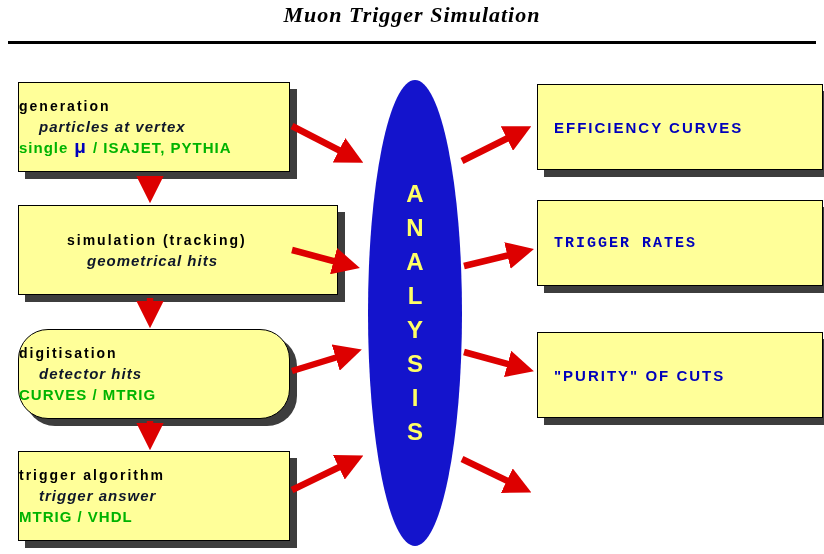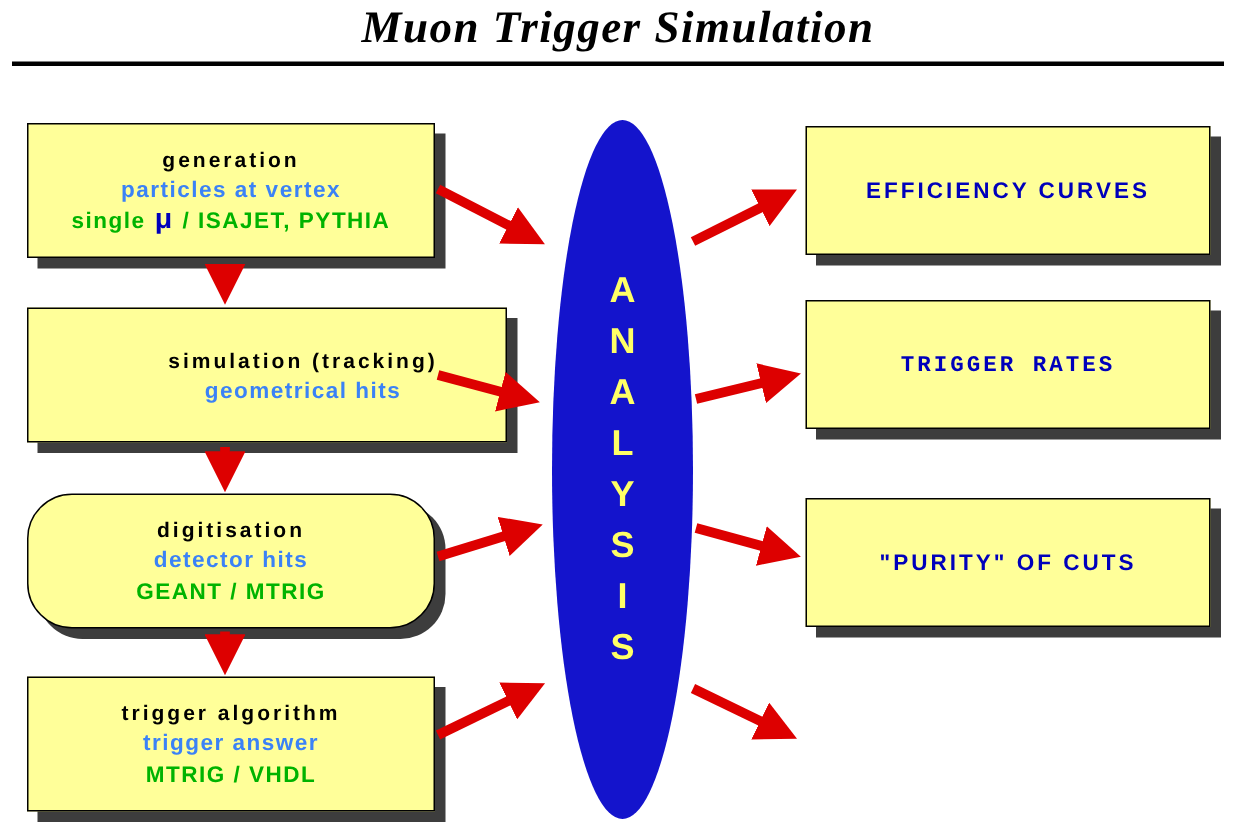--- a/index.html
+++ b/index.html
@@ -3,35 +3,35 @@
 <meta charset="utf-8">
 <style>
   html,body{margin:0;padding:0;background:#ffffff;}
   .canvas{
     position:relative;width:824px;height:554px;overflow:hidden;
     font-family:"Liberation Sans", sans-serif;background:#ffffff;
   }
   .title{
     position:absolute;top:2px;left:0;width:824px;text-align:center;
     font-family:"Liberation Serif", serif;font-weight:bold;font-style:italic;
-    font-size:30px;color:#000000;letter-spacing:1px;
+    font-size:22px;color:#000000;letter-spacing:1px;
   }
   .title-rule{
     position:absolute;top:41px;left:8px;width:808px;height:3px;background:#000000;
   }
   .box{
     position:absolute;background:#ffff99;border:1px solid #000000;
     box-shadow:7px 7px 0 #3d3d3d;
-    display:flex;flex-direction:column;justify-content:center;align-items:center;
+    display:flex;flex-direction:column;justify-content:center;align-items:flex-start;
     text-align:center;gap:4px;
   }
   .lbox{left:18px;width:270px;height:88px;}
-  .rbox{left:537px;width:268px;height:84px;}
+  .rbox{left:537px;width:268px;height:84px;padding-left:16px;}
   .l1{color:#000000;font-weight:bold;font-size:14px;letter-spacing:2px;}
-  .l2{color:#3b82f6;font-weight:bold;font-size:15px;letter-spacing:1px;}
+  .l2{color:#0f172a;font-weight:bold;font-style:italic;font-size:15px;letter-spacing:1px;margin-left:20px;}
   .l3{color:#00b300;font-weight:bold;font-size:15px;letter-spacing:1px;}
   .mu{color:#0000bb;font-weight:bold;font-size:19px;margin:0 6px;line-height:14px;}
   .rline{color:#0000bb;font-weight:bold;font-size:15px;letter-spacing:2px;}
   .ellipse{
     position:absolute;left:368px;top:80px;width:94px;height:466px;
     background:#1414cc;border-radius:50%;
     display:flex;flex-direction:column;justify-content:center;align-items:center;
   }
   .eletter{
     color:#ffff66;font-weight:bold;font-size:24px;line-height:34px;letter-spacing:0;
@@ -68,21 +68,21 @@
   </div>
 
   <div class="box lbox" style="top:205px;padding-left:48px;">
     <div class="l1">simulation (tracking)</div>
     <div class="l2">geometrical hits</div>
   </div>
 
   <div class="box lbox" style="top:329px;border-radius:30px;">
     <div class="l1">digitisation</div>
     <div class="l2">detector hits</div>
-    <div class="l3">GEANT / MTRIG</div>
+    <div class="l3">CURVES / MTRIG</div>
   </div>
 
   <div class="box lbox" style="top:451px;">
     <div class="l1">trigger algorithm</div>
     <div class="l2">trigger answer</div>
     <div class="l3">MTRIG / VHDL</div>
   </div>
 
   <div class="box rbox" style="top:84px;">
     <div class="rline">EFFICIENCY CURVES</div>

